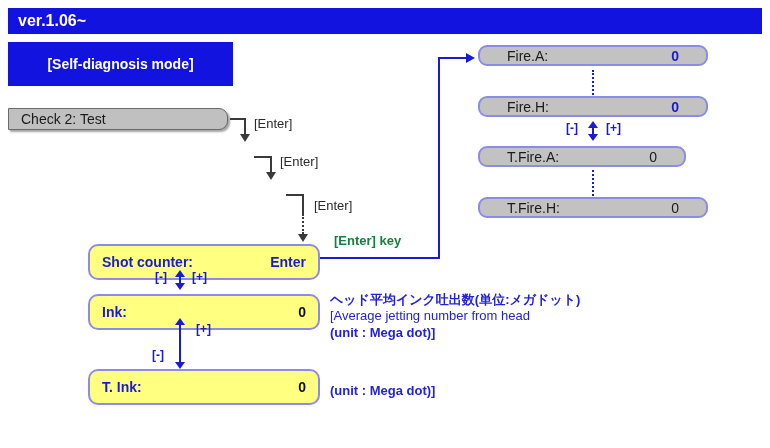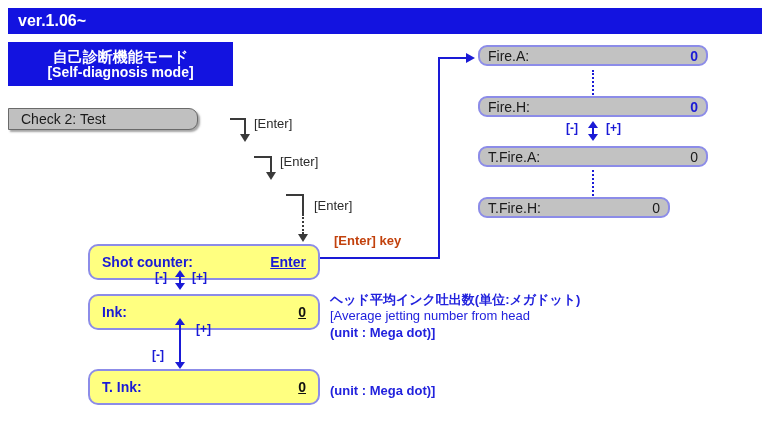--- a/index.html
+++ b/index.html
@@ -38,62 +38,62 @@
     background:#c0c0c0;
     border:1px solid #6a6a6a;
     border-radius:0 9px 9px 0;
     box-shadow:2px 2px 2px rgba(90,90,90,.55);
     color:#1a1a1a;
     font-size:14px;
     display:flex;align-items:center;
     padding-left:12px;box-sizing:border-box;
     height:22px;
   }
-  .b-check{left:8px;top:108px;width:190px;}
+  .b-check{left:8px;top:108px;width:220px;}
   .b-test {left:32px;top:146px;width:222px;}
   .b-rec  {left:64px;top:184px;width:222px;}
 
   
   .yellowbox{
     background:#ffff80;
     border:2px solid #8c8ce8;
     border-radius:10px;
     height:36px;
     display:flex;align-items:center;justify-content:space-between;
     padding:0 12px;box-sizing:border-box;
     font-size:14px;font-weight:bold;
   }
   .yellowbox .lbl{color:#1a1ad6;}
-  .yellowbox .val{color:#111111;text-decoration:underline;}
+  .yellowbox .val{color:#111111;}
   .yellowbox .val.blue{color:#1a1ad6;}
   .y-shot{left:88px;top:244px;width:232px;}
   .y-ink {left:88px;top:294px;width:232px;}
   .y-tink{left:88px;top:369px;width:232px;}
 
   
   .greyval{
     background:#c2c2c2;
     border:2px solid #8c8ce8;
     border-radius:9px;
     height:21px;
     display:flex;align-items:center;justify-content:space-between;
-    padding:0 8px;box-sizing:border-box;
+    padding:0 27px;box-sizing:border-box;
     font-size:14px;
     color:#1a1a1a;
   }
   .greyval .val{font-weight:bold;color:#1a1ad6;}
   .greyval .val.black{font-weight:normal;color:#1a1a1a;}
   .g-firea {left:478px;top:45px; width:230px;}
   .g-fireh {left:478px;top:96px; width:230px;}
-  .g-tfirea{left:478px;top:146px;width:230px;}
-  .g-tfireh{left:478px;top:197px;width:192px;justify-content:space-between;}
+  .g-tfirea{left:478px;top:146px;width:208px;}
+  .g-tfireh{left:478px;top:197px;width:230px;justify-content:space-between;}
 
   
   .enter-lbl{color:#2b2b2b;font-size:13px;}
-  .blue-bold{color:#c2410c;font-size:13px;font-weight:bold;}
+  .blue-bold{color:#15803d;font-size:13px;font-weight:bold;}
   .pm{color:#1a1ad6;font-size:12px;font-weight:bold;}
 
   
   .desc{color:#2222dd;font-size:13px;line-height:1.25;white-space:nowrap;}
   .desc .jp{font-weight:bold;}
   .desc .ind{display:block;font-weight:bold;}
 
   
   .vline{background:#3a3a3a;width:2px;}
   .hline{background:#3a3a3a;height:2px;}
@@ -132,21 +132,20 @@
 </head>
 <body>
 
 <div class="stage">
 
   <div class="abs verbar">
     <span>ver.1.06~</span>
   </div>
 
   <div class="abs titleblk">
-    <span class="jp">自己診断機能モード</span>
     <span class="en">[Self-diagnosis mode]</span>
   </div>
 
   <div class="abs greybox b-check">
     <span>Check  2:   Test</span>
   </div>
 
   <div class="abs hline" style="left:230px;top:118px;width:16px;"></div>
   <div class="abs vline" style="left:244px;top:118px;height:18px;"></div>
   <div class="abs arrow-down" style="left:240px;top:134px;"></div>

